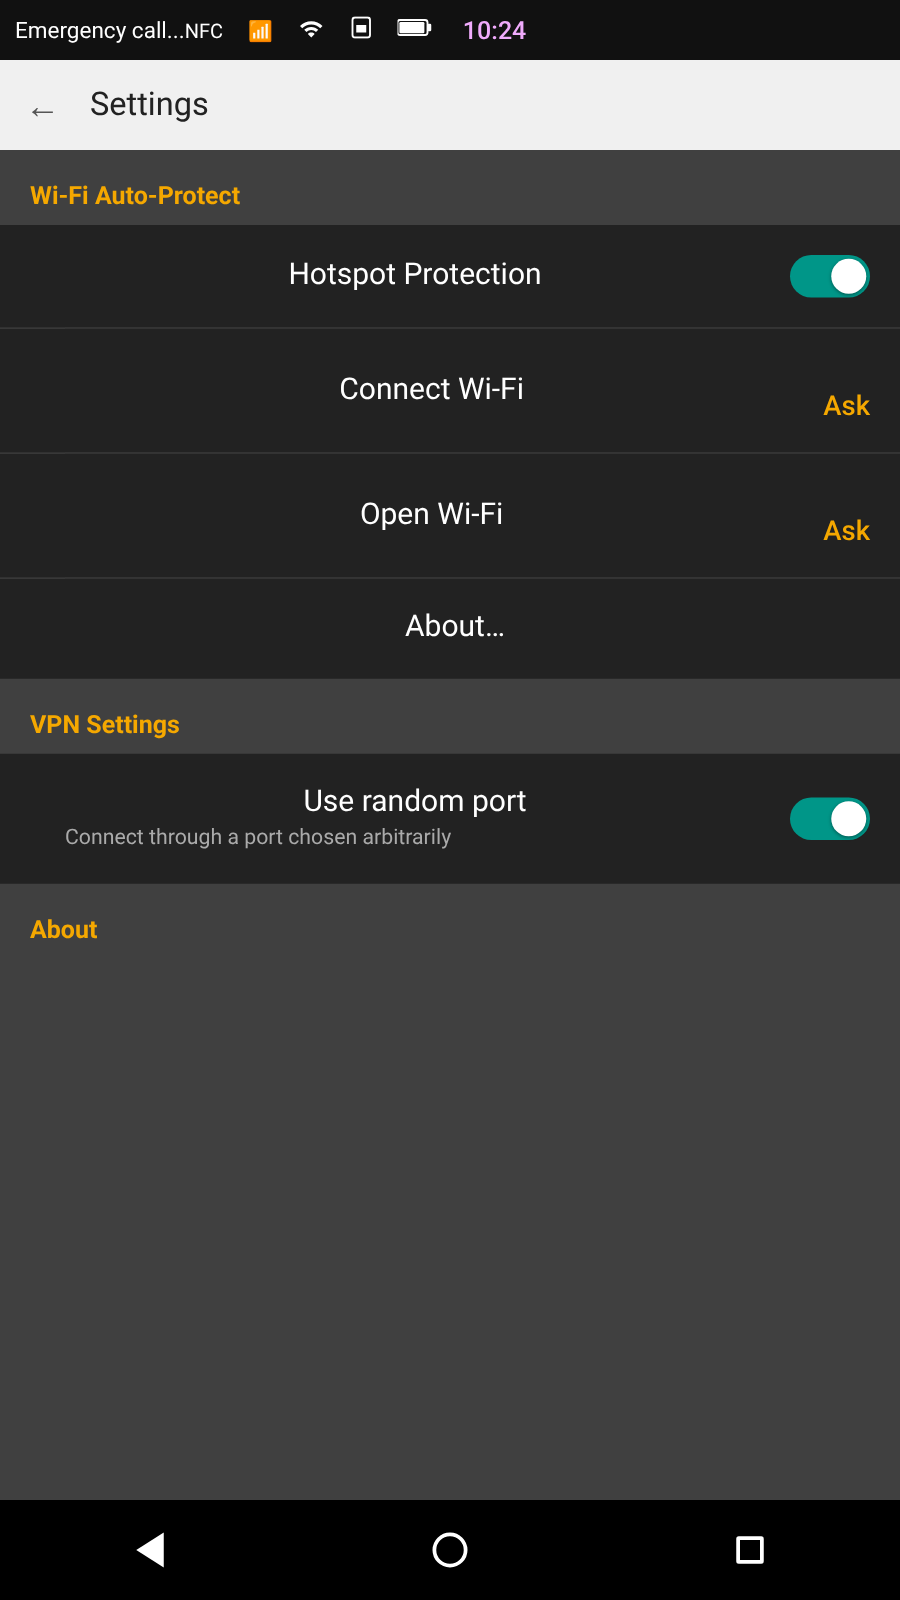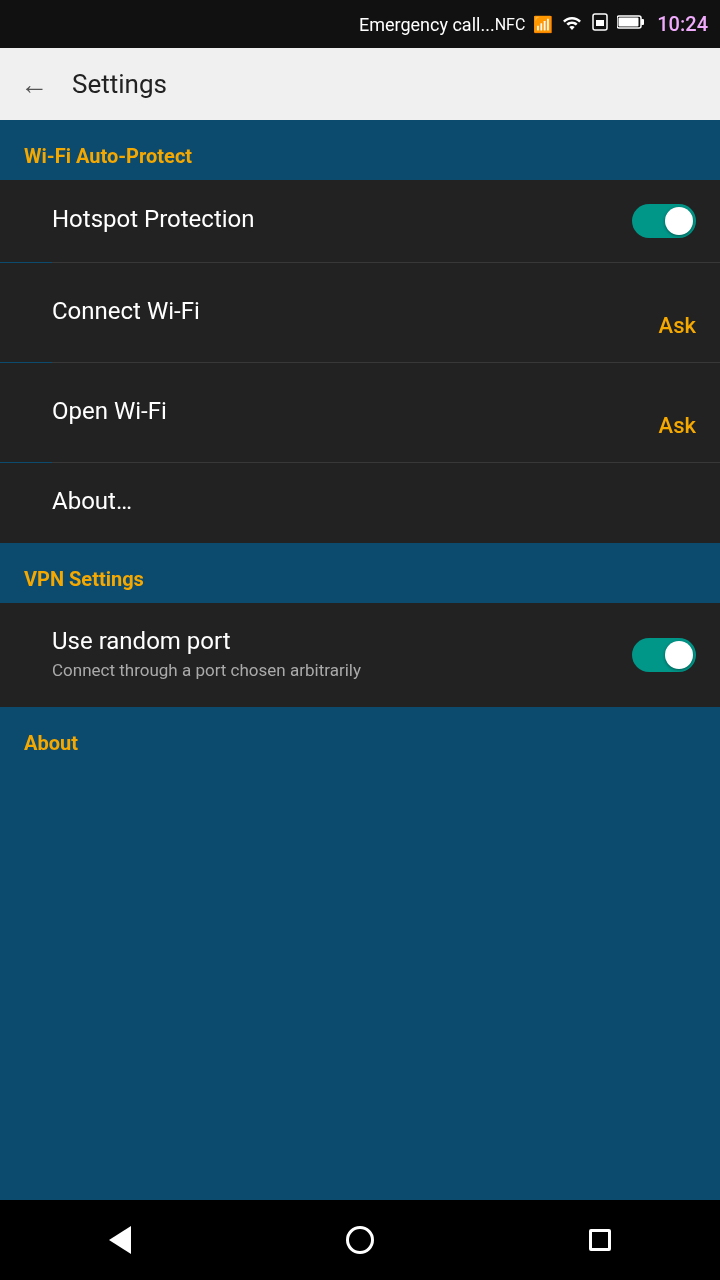--- a/index.html
+++ b/index.html
@@ -14,33 +14,33 @@
       display: flex;
       flex-direction: column;
     }
 
     
     .status-bar {
       background: #111111;
       height: 48px;
       display: flex;
       align-items: center;
-      justify-content: flex-end;
+      justify-content: flex-start;
       padding: 0 12px;
       flex-shrink: 0;
     }
     .status-bar-left {
       font-size: 18px;
       color: #ffffff;
       font-weight: 400;
     }
     .status-bar-right {
       display: flex;
       align-items: center;
-      gap: 8px;
+      gap: 20px;
       font-size: 18px;
       color: #ffffff;
     }
     .status-icon {
       font-size: 16px;
       color: #ffffff;
     }
     .status-time {
       font-size: 20px;
       font-weight: 500;
@@ -65,21 +65,21 @@
     }
     .app-bar-title {
       font-size: 26px;
       color: #222222;
       font-weight: 400;
     }
 
     
     .content {
       flex: 1;
-      background: #0c4a6e;
+      background: #404040;
       overflow-y: auto;
     }
 
     
     .section-header {
       padding: 24px 24px 12px 24px;
       font-size: 20px;
       font-weight: 700;
       color: #f5a800;
     }
@@ -95,20 +95,21 @@
     }
     .settings-item-content {
       flex: 1;
       padding-right: 20px;
     }
     .settings-item-title {
       font-size: 24px;
       color: #ffffff;
       font-weight: 400;
       margin-bottom: 4px;
+      text-align: center;
     }
     .settings-item-subtitle {
       font-size: 17px;
       color: #aaaaaa;
       line-height: 1.4;
     }
     .settings-item-value {
       font-size: 22px;
       color: #f5a800;
       font-weight: 500;

